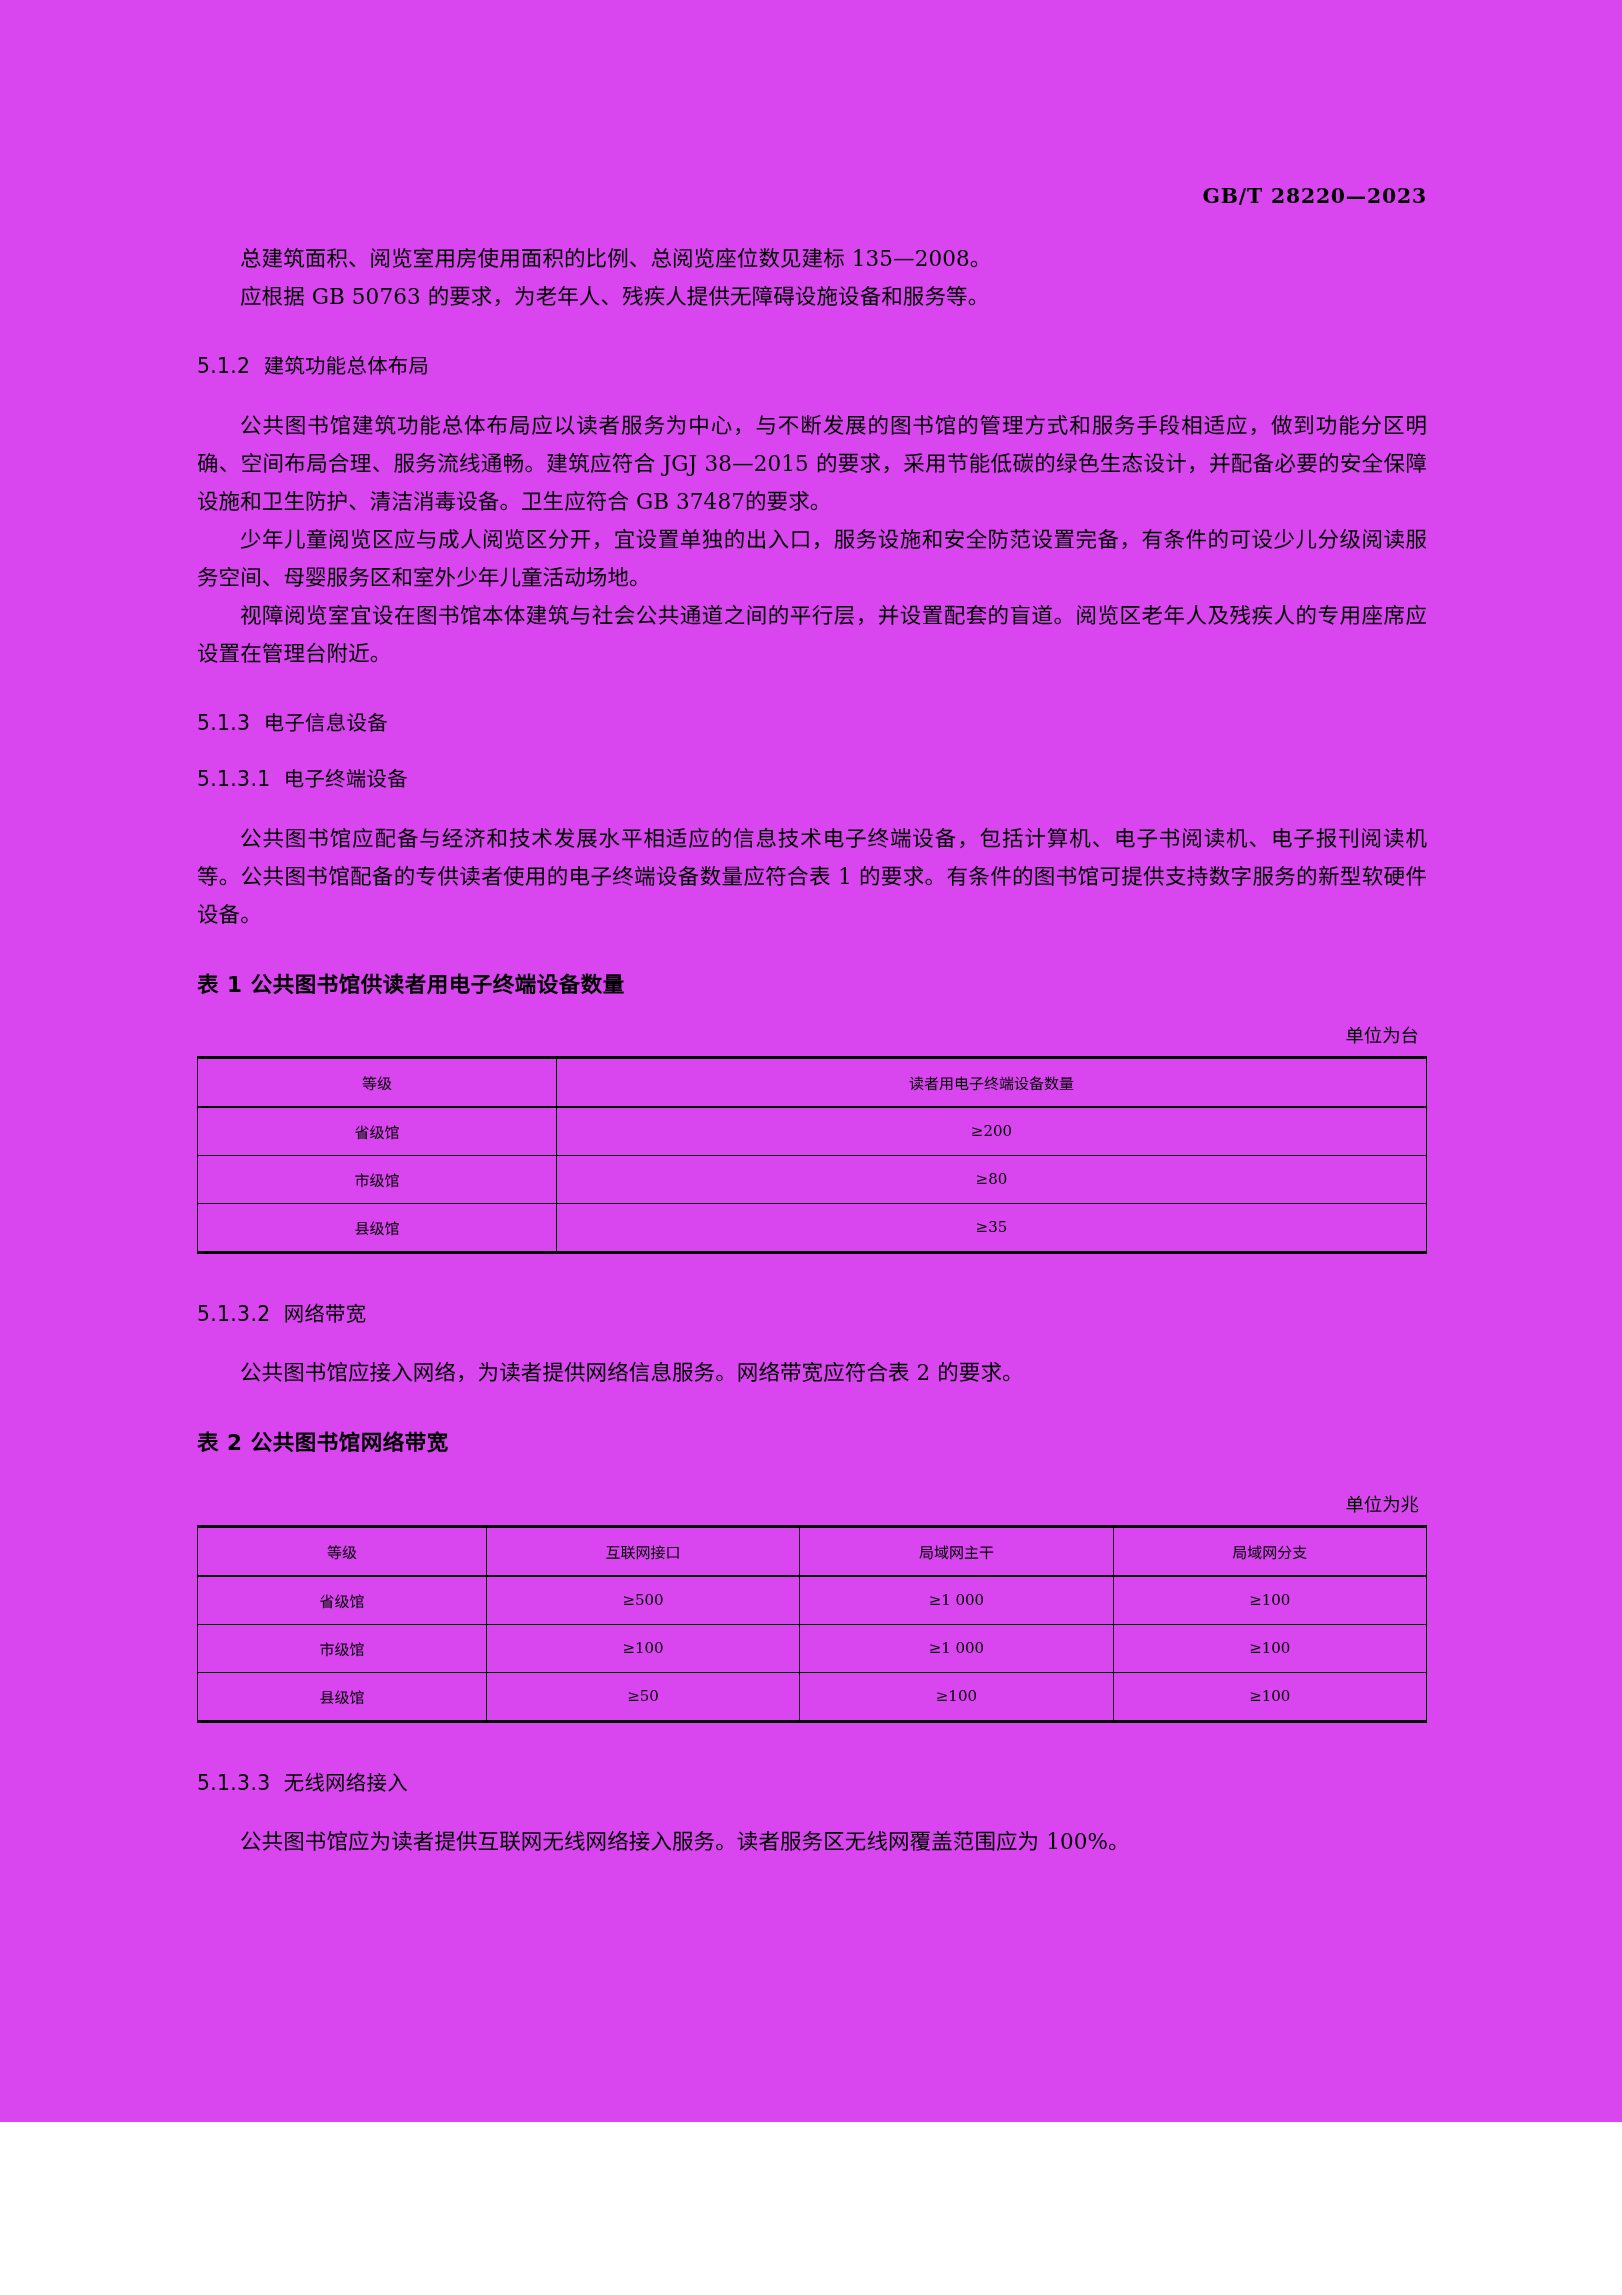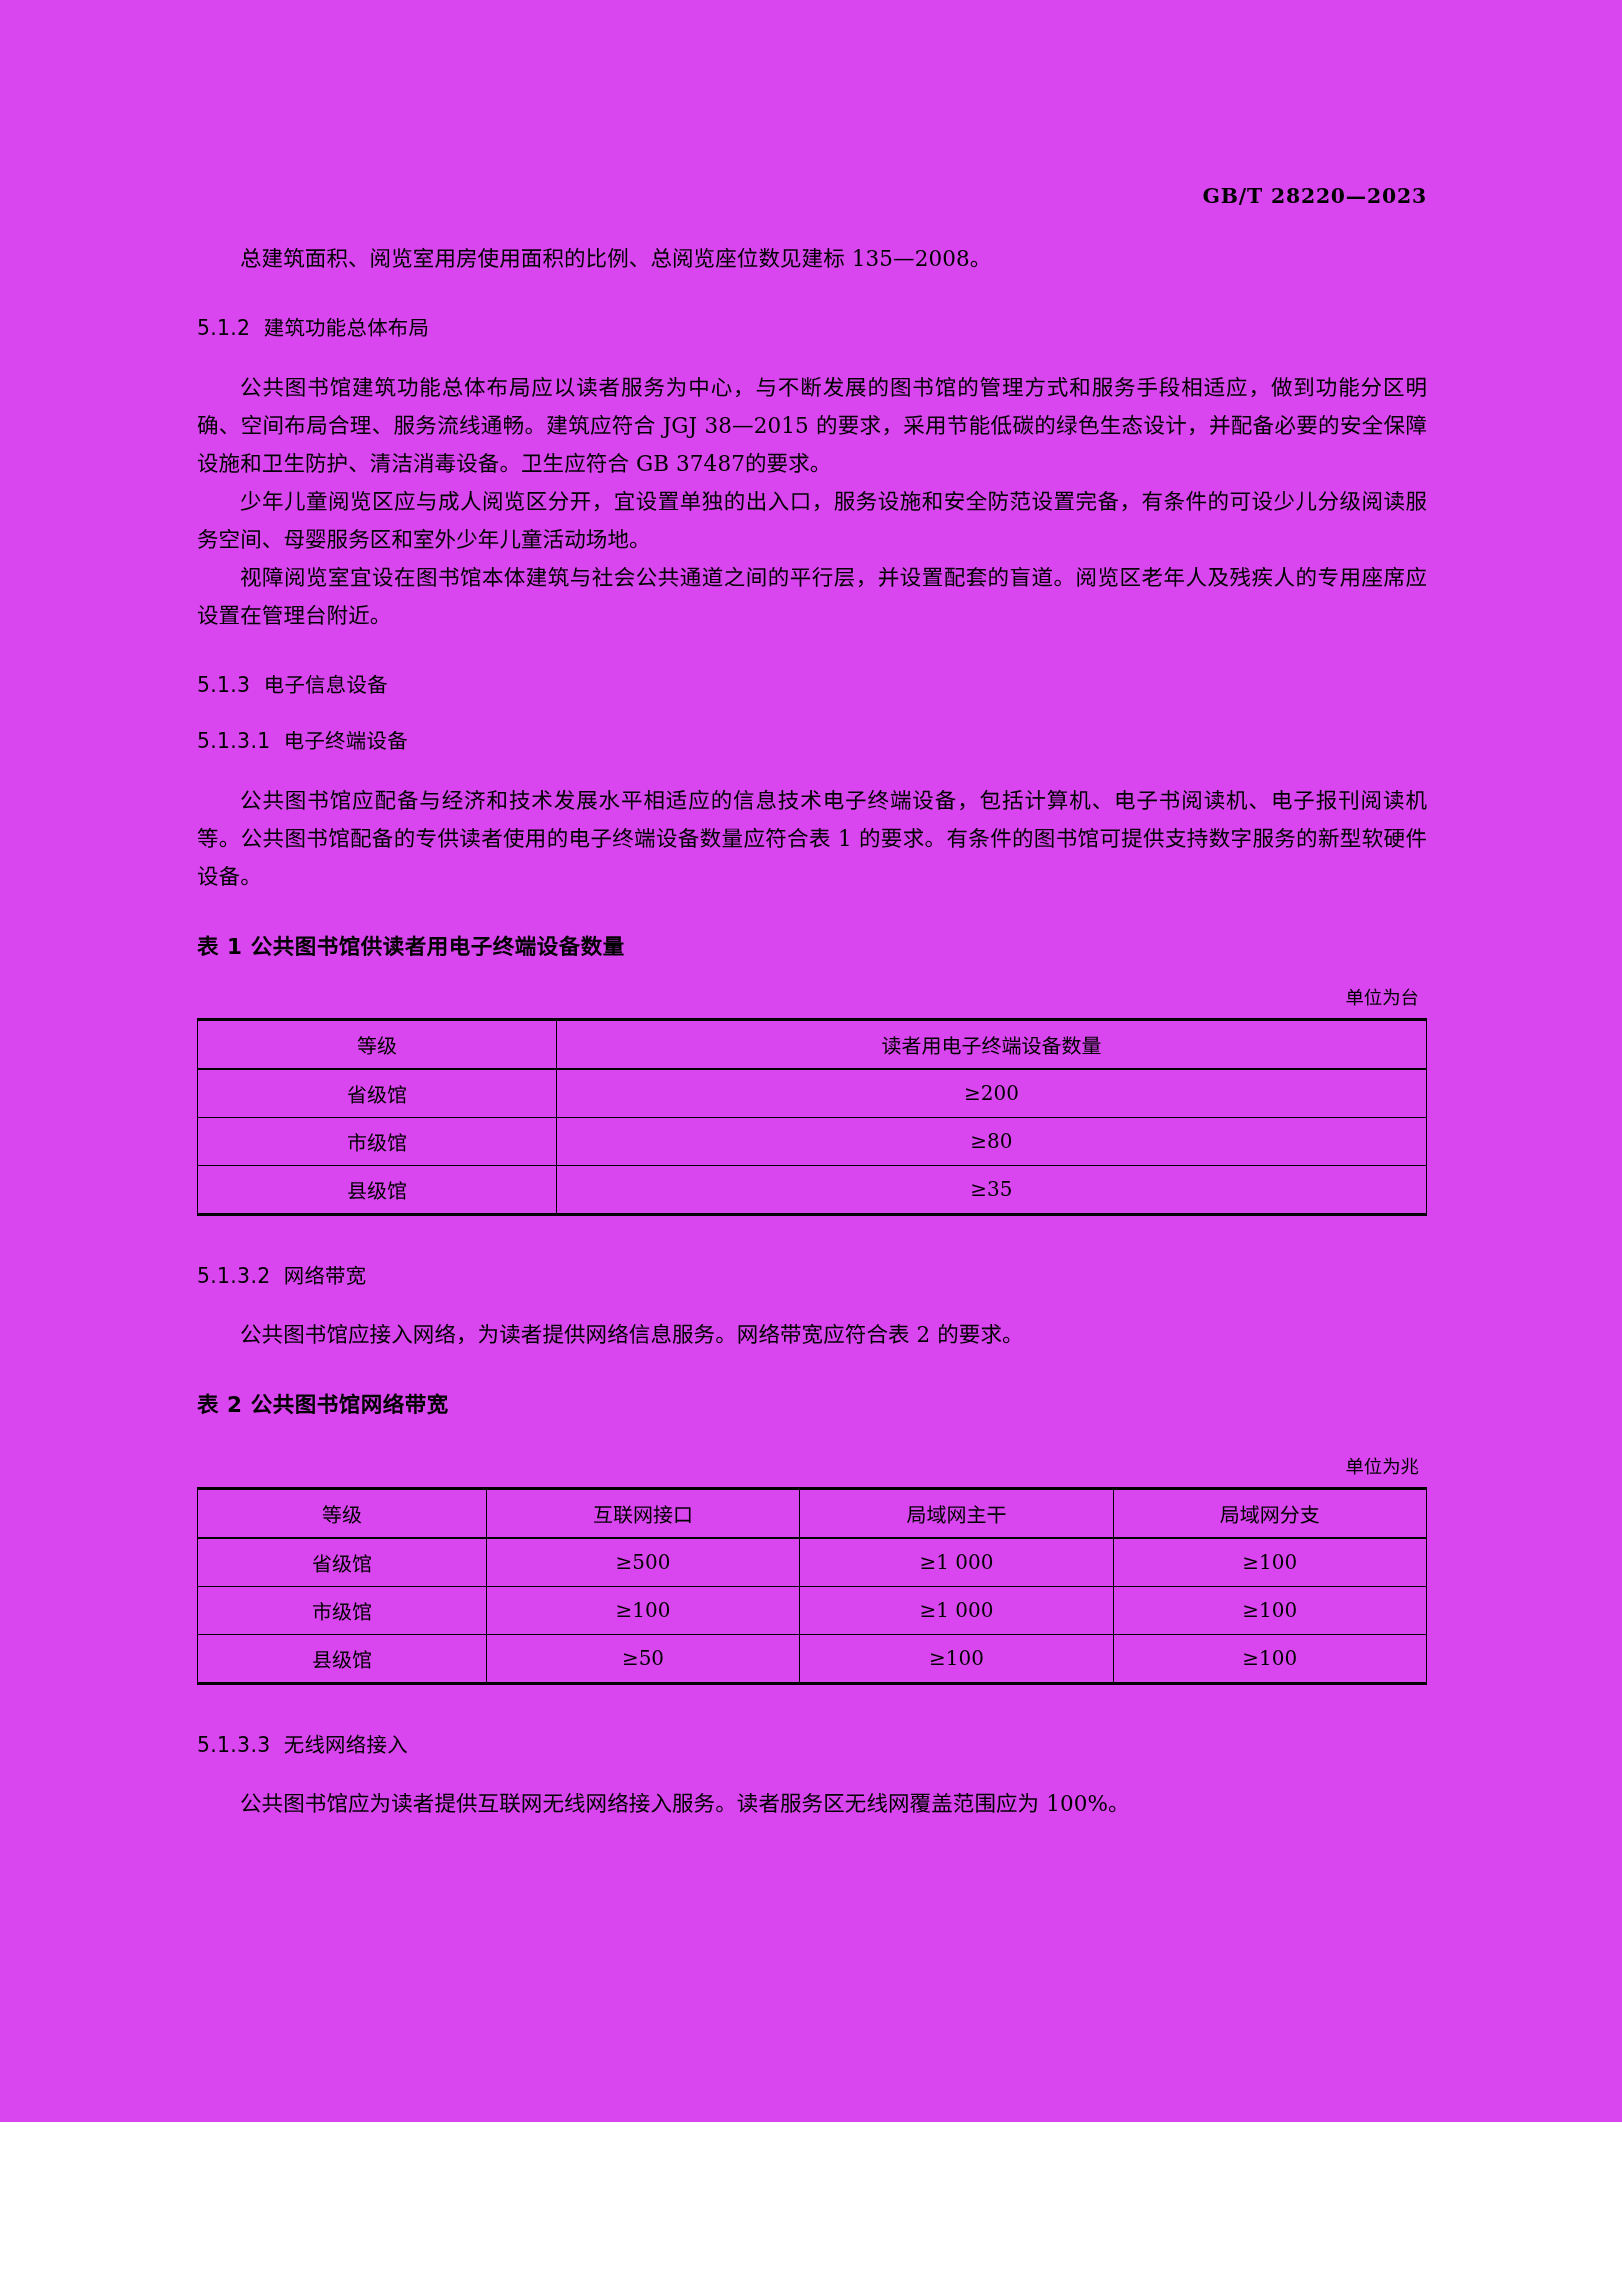--- a/index.html
+++ b/index.html
@@ -83,21 +83,21 @@
     text-align: right;
     font-size: 18.4px;
     line-height: 29px;
     padding-right: 2px;
   }
 
   table.std {
     width: 100%;
     border-collapse: collapse;
     table-layout: fixed;
-    font-size: 20px;
+    font-size: 15px;
   }
   table.std th,
   table.std td {
     border: 1px solid #000000;
     text-align: center;
     vertical-align: middle;
     height: 47px;
     padding: 0 4.1px;
     font-weight: normal;
   }
@@ -128,20 +128,21 @@
 
 <div class="page">
 
   <div class="header">
     <span>GB/T 28220—2023</span>
   </div>
 
   <div class="content">
 
     <p class="body-text">总建筑面积、阅览室用房使用面积的比例、总阅览座位数见建标 135—2008。</p>
+    <p class="body-text">应根据 GB 50763 的要求，为老年人、残疾人提供无障碍设施设备和服务等。</p>
 
     <div class="gap-lg"></div>
 
     <h3 class="sec-head">
       <span class="num">5.1.2</span><span>建筑功能总体布局</span>
     </h3>
 
     <div class="gap-md"></div>
 
     <p class="body-text">公共图书馆建筑功能总体布局应以读者服务为中心，与不断发展的图书馆的管理方式和服务手段相适应，做到功能分区明确、空间布局合理、服务流线通畅。建筑应符合 JGJ 38—2015 的要求，采用节能低碳的绿色生态设计，并配备必要的安全保障设施和卫生防护、清洁消毒设备。卫生应符合 GB 37487的要求。</p>

